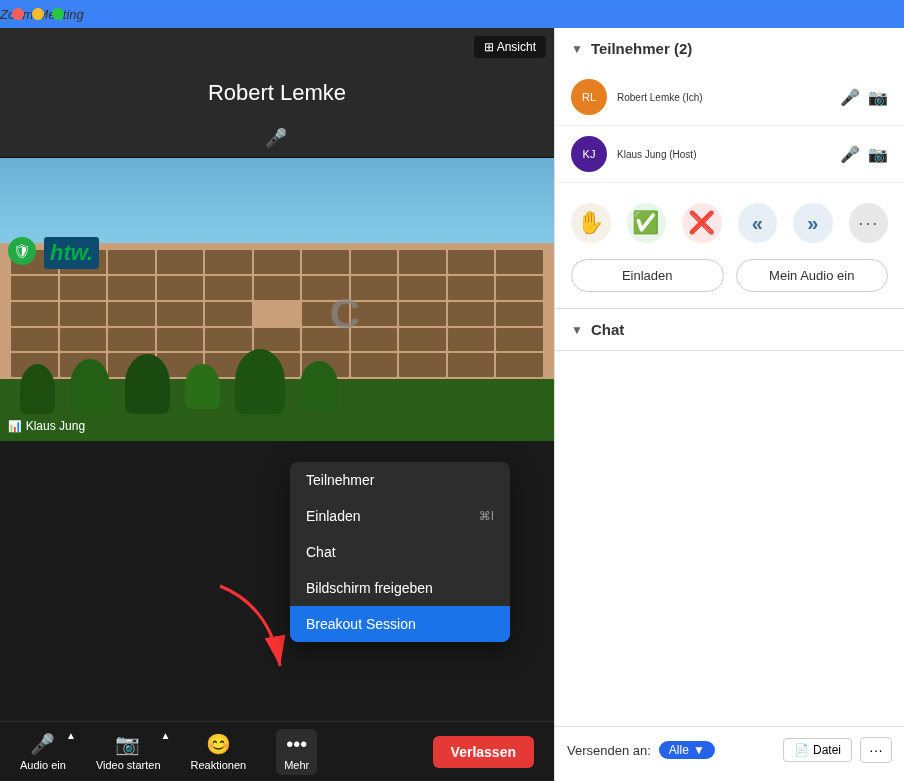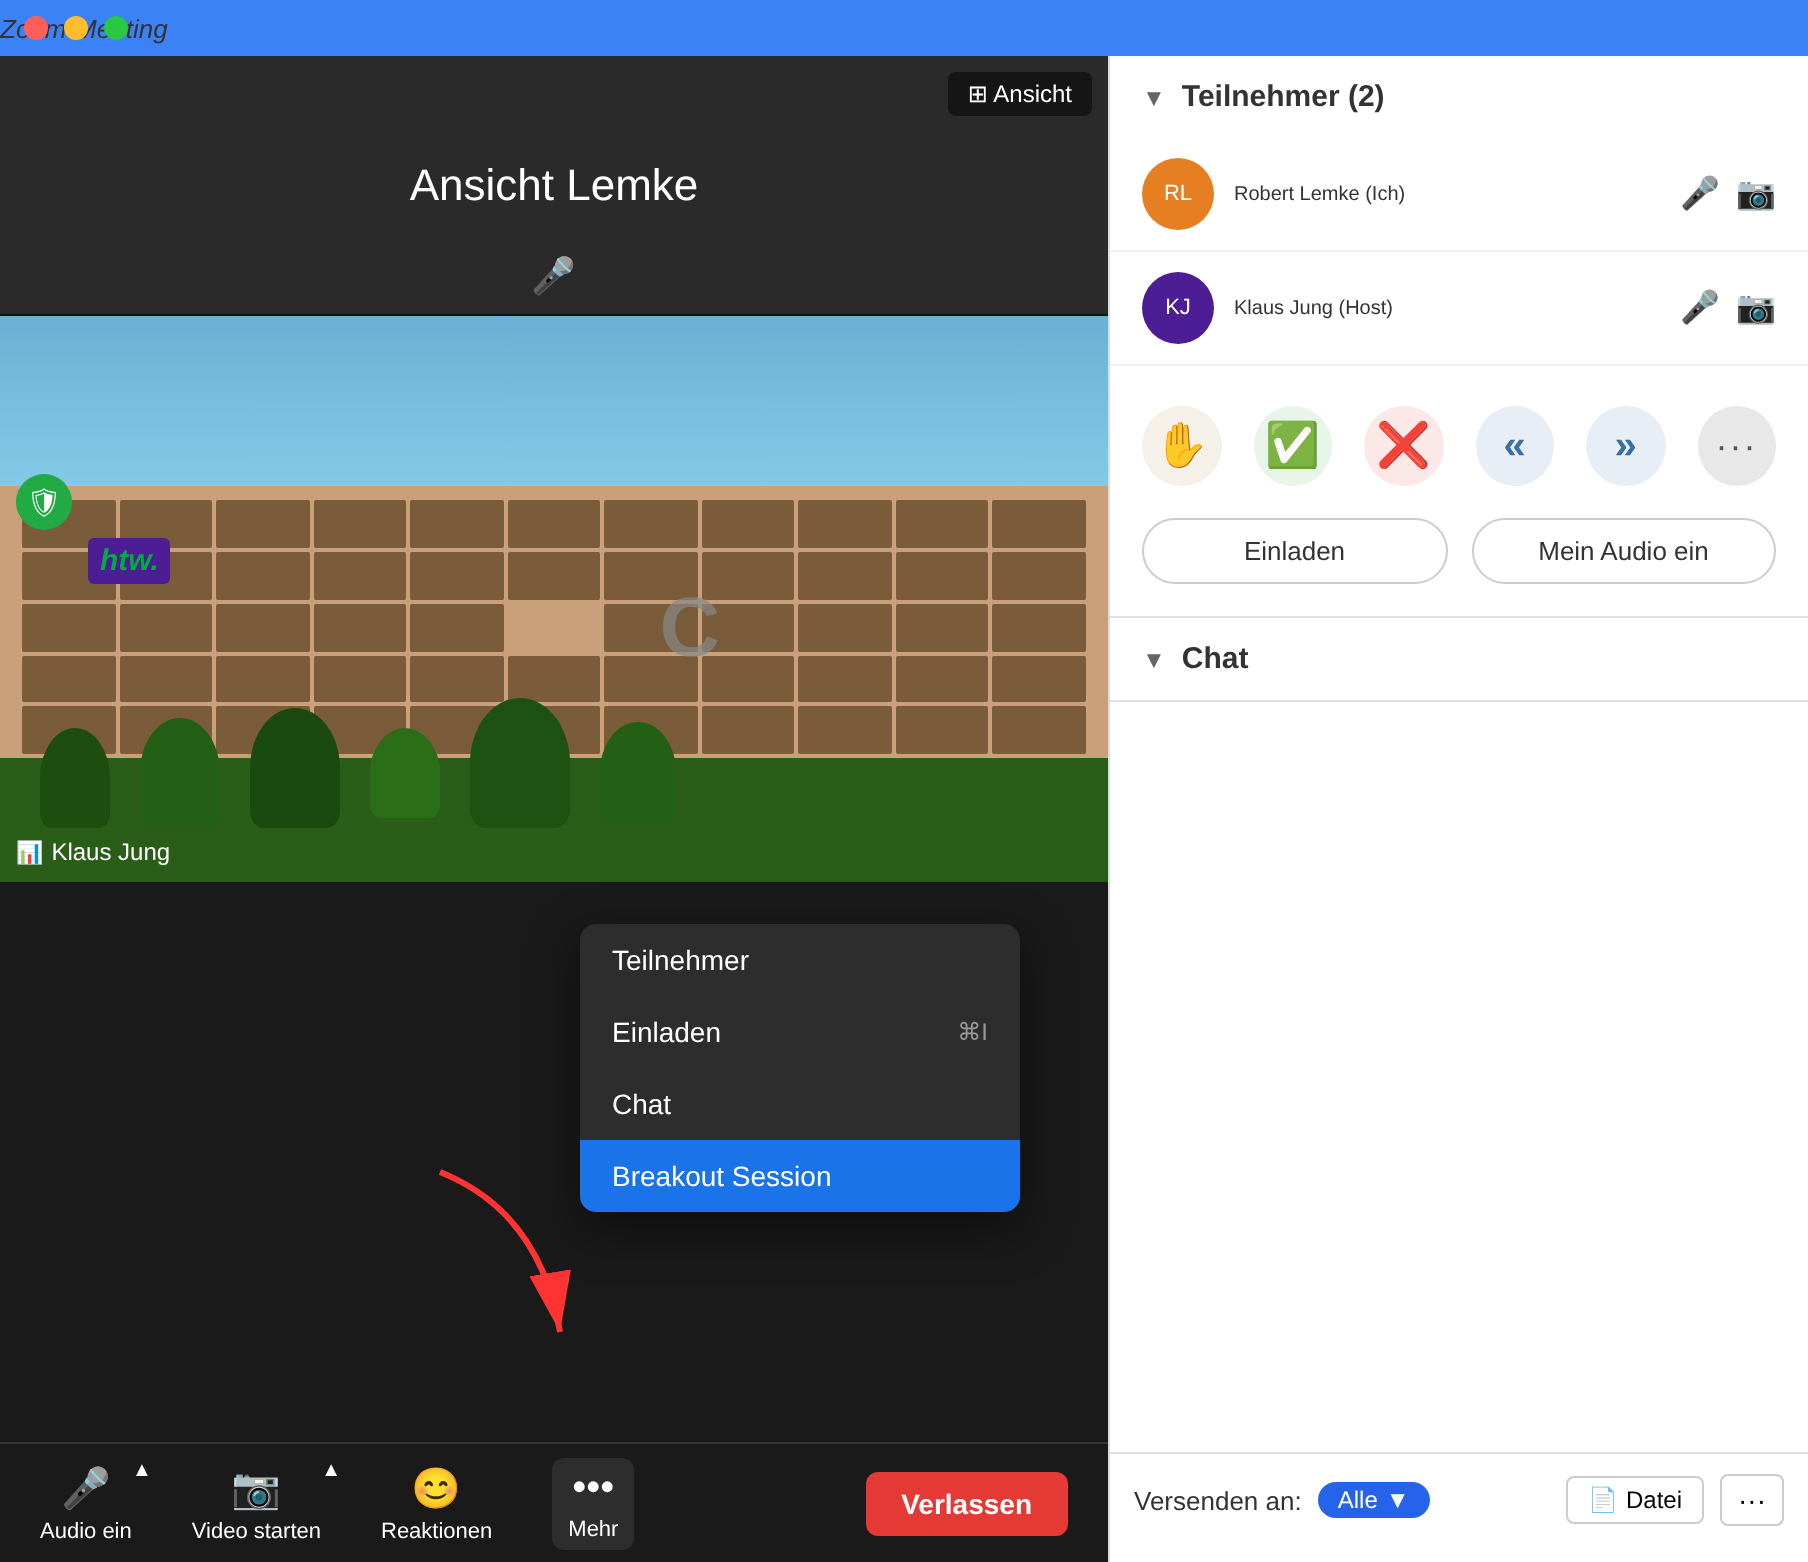--- a/index.html
+++ b/index.html
@@ -433,21 +433,21 @@
     <div class="titlebar-btn btn-max"></div>
   </div>
   <span class="titlebar-title">Zoom-Meeting</span>
 </div>
 
 <div class="main-layout">
 
   <div class="video-panel">
 
     <div class="video-top">
-      <span class="video-top-name">Ansicht Lemke</span>
+      <span class="video-top-name">Robert Lemke</span>
       <span class="video-top-icon">🎤</span>
 
       <button class="view-btn" style="top:8px;right:8px;">⊞ Ansicht</button>
     </div>
 
     <div class="video-building">
 
       <div style="position:absolute;top:0;left:0;right:0;height:35%;background:linear-gradient(180deg,#6ab0d4 0%,#87CEEB 100%);"></div>
 
       <div style="position:absolute;top:30%;left:0;right:0;bottom:20%;background:#c9a07a;">
@@ -508,21 +508,21 @@
             <div style="background:#7a5c3a;border-radius:1px;"></div>
             <div style="background:#7a5c3a;border-radius:1px;"></div>
             <div style="background:#7a5c3a;border-radius:1px;"></div>
         </div>
 
         <div style="position:absolute;top:50%;right:35%;transform:translateY(-50%);font-size:42px;font-weight:bold;color:#888;opacity:0.7;">C</div>
       </div>
 
       <div style="position:absolute;top:28%;left:8px;width:28px;height:28px;background:#22aa44;border-radius:50%;display:flex;align-items:center;justify-content:center;color:white;font-size:14px;">🛡</div>
 
-      <div style="position:absolute;top:28%;left:44px;background:#4c1d95;padding:3px 6px;border-radius:3px;font-size:15px;font-weight:900;color:#00aa44;font-style:italic;margin-top:32px;">htw.</div>
+      <div style="position:absolute;top:28%;left:44px;background:#0c4a6e;padding:3px 6px;border-radius:3px;font-size:22px;font-weight:900;color:#00aa44;font-style:italic;">htw.</div>
 
       <div style="position:absolute;bottom:0;left:0;right:0;height:22%;background:#2a5e18;display:flex;align-items:flex-start;padding:0 20px;gap:15px;">
         <div style="width:35px;height:50px;background:#1e4d10;border-radius:50% 50% 15% 15%;margin-top:-15px;"></div>
         <div style="width:40px;height:55px;background:#236015;border-radius:50% 50% 15% 15%;margin-top:-20px;"></div>
         <div style="width:45px;height:60px;background:#1a4a10;border-radius:50% 50% 15% 15%;margin-top:-25px;"></div>
         <div style="width:35px;height:45px;background:#2a6e18;border-radius:50% 50% 15% 15%;margin-top:-15px;"></div>
         <div style="width:50px;height:65px;background:#1e5212;border-radius:50% 50% 15% 15%;margin-top:-30px;"></div>
         <div style="width:38px;height:50px;background:#236015;border-radius:50% 50% 15% 15%;margin-top:-18px;"></div>
       </div>
 
@@ -547,20 +547,23 @@
       <div class="context-menu">
         <div class="menu-item">
           <span>Teilnehmer</span>
         </div>
         <div class="menu-item">
           <span>Einladen</span>
           <span class="menu-shortcut">⌘I</span>
         </div>
         <div class="menu-item">
           <span>Chat</span>
+        </div>
+        <div class="menu-item">
+          <span>Bildschirm freigeben</span>
         </div>
         <div class="menu-item active">
           <span>Breakout Session</span>
         </div>
       </div>
 
       <div class="toolbar">
 
         <div class="toolbar-btn toolbar-btn-muted">
           <span class="toolbar-btn-icon">🎤</span>

